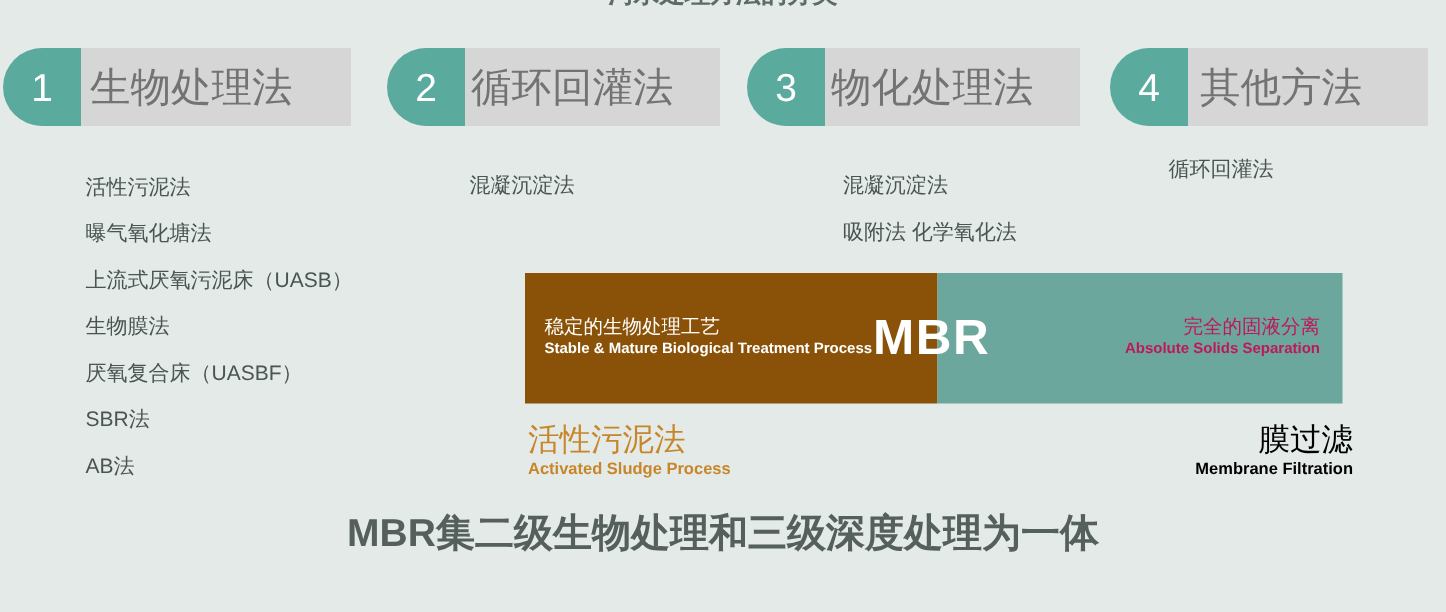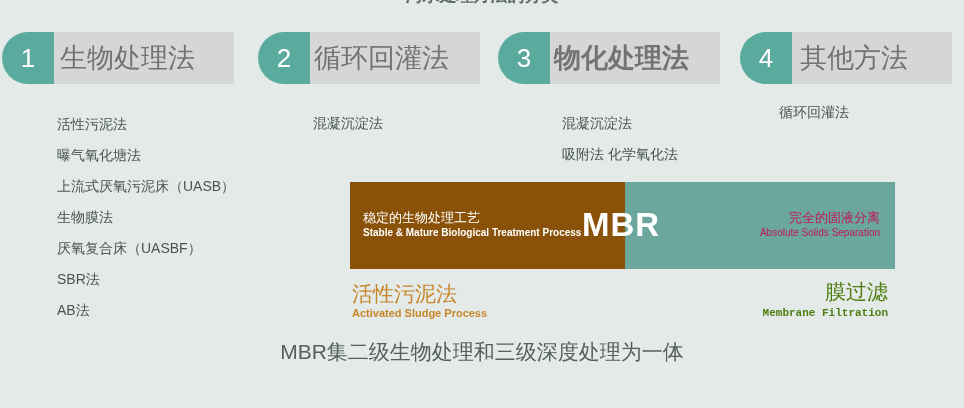--- a/index.html
+++ b/index.html
@@ -37,21 +37,21 @@
   }
 
   .cat1{left:2px;}
   .cat1 .bar{width:210px;}
   .cat1 .title{left:58px;}
   .cat2{left:258px;}
   .cat2 .bar{width:200px;}
   .cat2 .title{left:56px;}
   .cat3{left:498px;}
   .cat3 .bar{width:200px;}
-  .cat3 .title{left:56px;font-weight:bold;}
+  .cat3 .title{left:56px;}
   .cat4{left:740px;}
   .cat4 .bar{width:190px;}
   .cat4 .title{left:60px;text-align:right;}
 
   
   .list{position:absolute;color:#4a5553;font-size:14px;}
   .list .row{white-space:nowrap;}
   .list1{left:57px;top:116px;}
   .list1 .row{margin-bottom:13px;}
   .list2{left:313px;top:115px;}
@@ -69,37 +69,37 @@
     position:absolute;left:275px;top:0;width:270px;height:87px;background:#6ba79c;
   }
   .mbr .lbl-left{
     position:absolute;left:13px;top:28px;color:#ffffff;text-align:left;
   }
   .mbr .lbl-right{
     position:absolute;right:15px;top:28px;color:#be185d;text-align:right;
   }
   .mbr .cn{font-size:13px;line-height:16px;white-space:nowrap;}
   .mbr .en{font-size:10px;font-weight:bold;line-height:13px;white-space:nowrap;}
-  .mbr .lbl-right .en{font-weight:normal;}
+  .mbr .lbl-right .en{font-weight:bold;}
   .mbr .word{
     position:absolute;left:232px;top:24px;
     color:#ffffff;font-size:33px;font-weight:bold;letter-spacing:1px;
   }
 
   
   .cap{position:absolute;top:282px;}
   .cap .cn{font-size:21px;line-height:24px;white-space:nowrap;}
   .cap .en{font-size:11px;font-weight:bold;line-height:15px;white-space:nowrap;}
   .cap-left{left:352px;color:#c8862a;text-align:left;}
-  .cap-right{right:76px;color:#4d7c0f;text-align:right;font-family:Liberation Mono, monospace;}
+  .cap-right{right:62px;color:#000000;text-align:right;}
 
   
   .footer{
     position:absolute;left:0;right:0;top:338px;text-align:center;
-    color:#555f5c;font-size:21px;font-weight:normal;white-space:nowrap;
+    color:#555f5c;font-size:26px;font-weight:bold;white-space:nowrap;
   }
 </style>
 </head>
 <body>
 
 <div class="stage">
 
   <div class="top-title">污水处理方法的分类</div>
 
   <div class="cat cat1">

